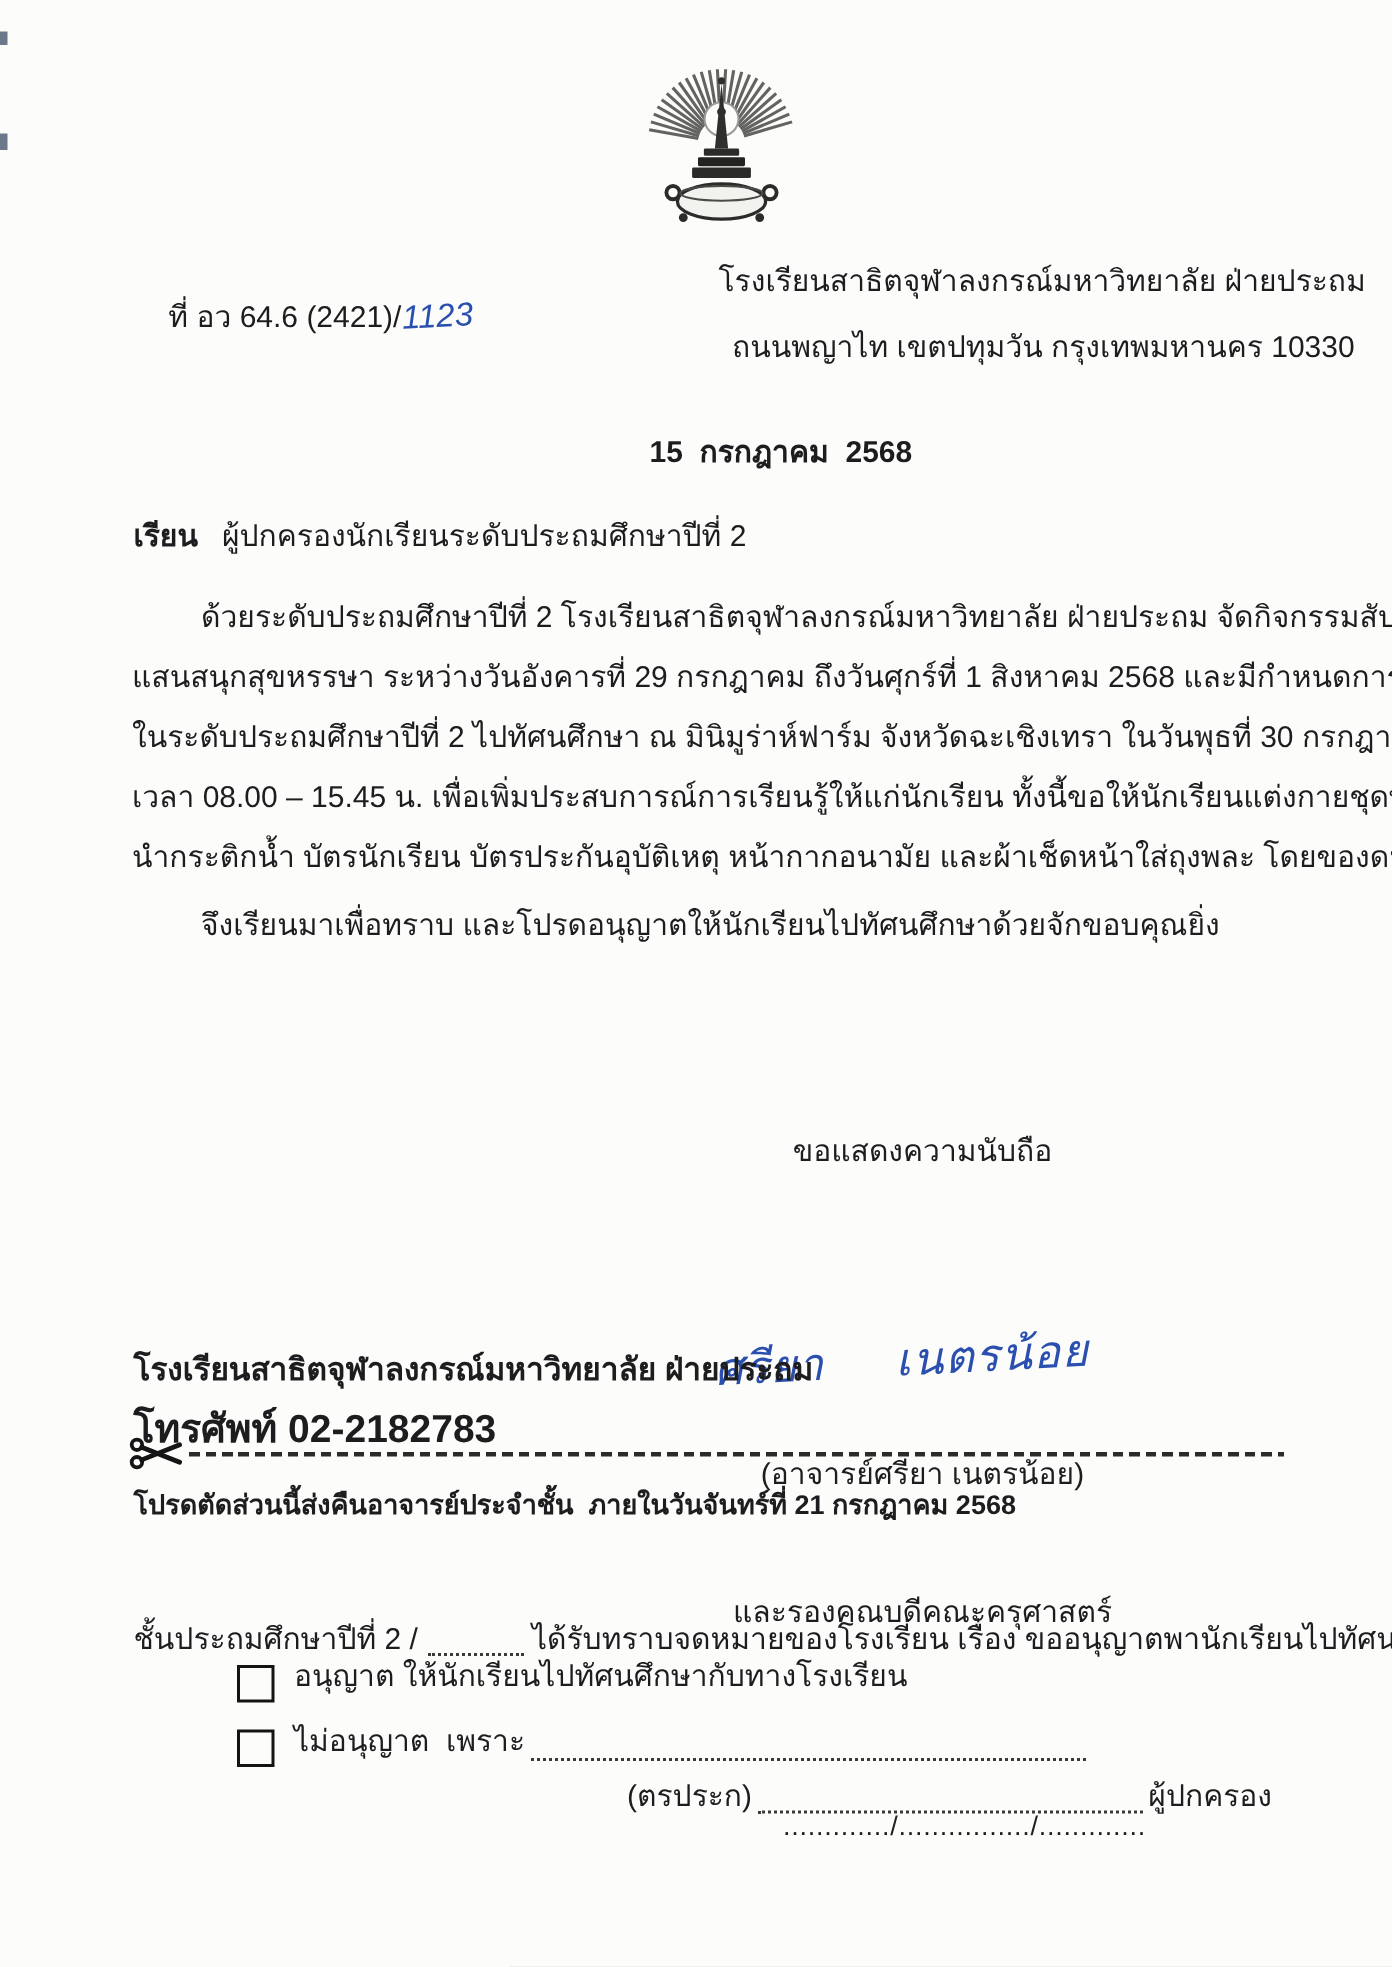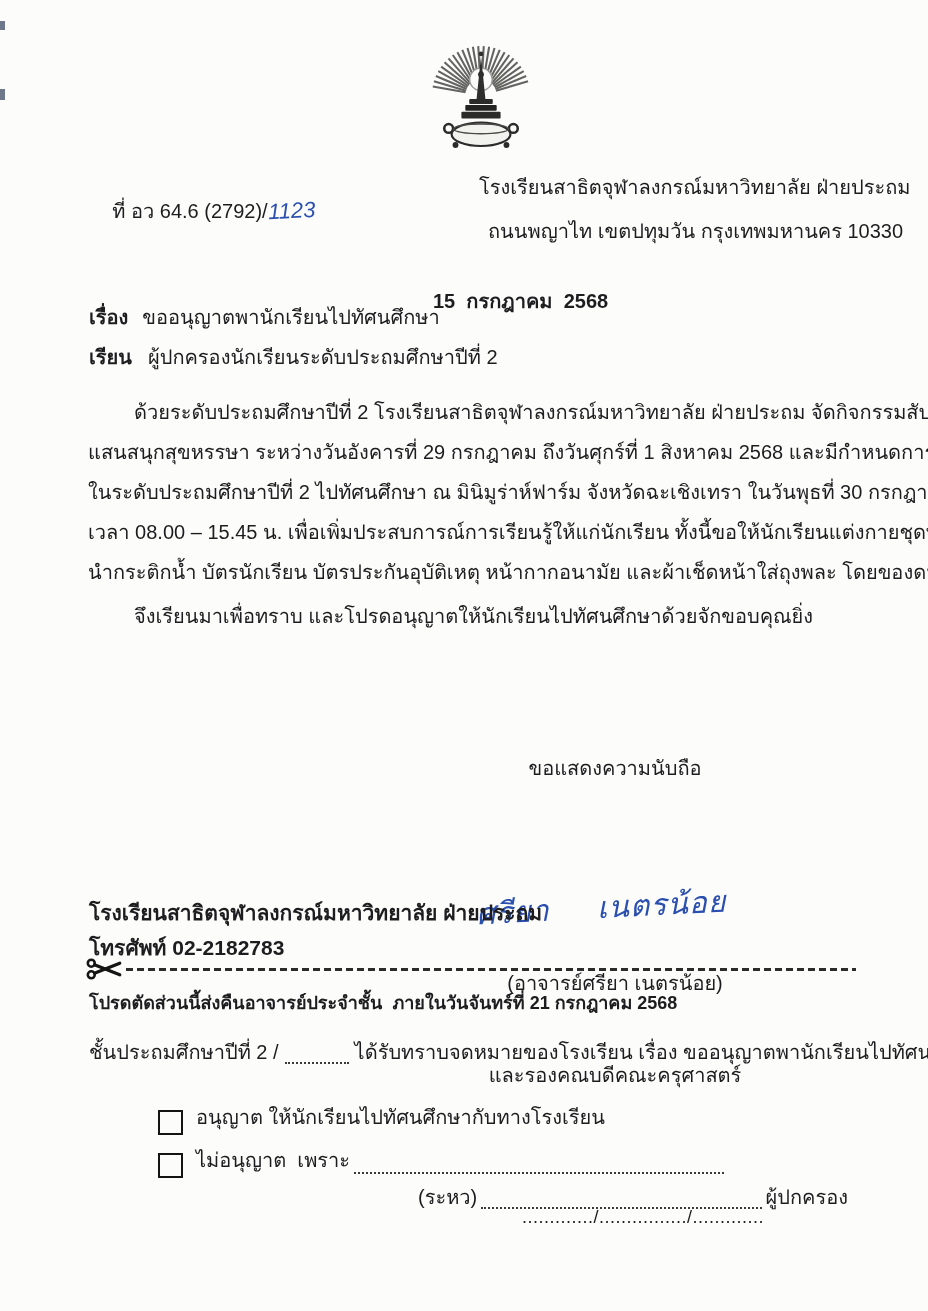--- a/index.html
+++ b/index.html
@@ -78,32 +78,28 @@
     <rect x="30" y="69" width="40" height="7" rx="1" fill="#2b2b29"></rect>
     <circle cx="17" cy="86" r="4.5" fill="none" stroke="#2b2b29" stroke-width="2.6"></circle>
     <circle cx="83" cy="86" r="4.5" fill="none" stroke="#2b2b29" stroke-width="2.6"></circle>
     <ellipse cx="50" cy="92" rx="30" ry="12" fill="#f2f2ee" stroke="#2b2b29" stroke-width="2.2"></ellipse>
     <ellipse cx="50" cy="86.5" rx="28" ry="5" fill="none" stroke="#4a4a47" stroke-width="1.4"></ellipse>
     <circle cx="24" cy="103" r="3" fill="#2b2b29"></circle>
     <circle cx="76" cy="103" r="3" fill="#2b2b29"></circle>
   </svg>
 
   <div class="abs" style="left:90px;top:172px;">
-    <span>ที่ อว 64.6 (2792)/</span><span class="blue hand" style="font-size:22px;">1123</span>
+    <span>ที่ อว 64.6 (2421)/</span><span class="blue hand" style="font-size:22px;">1123</span>
   </div>
 
   <div class="abs" style="left:479px;top:171px;">โรงเรียนสาธิตจุฬาลงกรณ์มหาวิทยาลัย ฝ่ายประถม</div>
   <div class="abs" style="left:488px;top:215px;">ถนนพญาไท เขตปทุมวัน กรุงเทพมหานคร 10330</div>
 
   <div class="abs b" style="left:433px;top:261px;margin-top:24px;">15  กรกฎาคม  2568</div>
 
-  <div class="abs row" style="left:89px;top:301px;align-items:baseline;">
-    <span class="b">เรื่อง</span>
-    <span style="margin-left:14px;">ขออนุญาตพานักเรียนไปทัศนศึกษา</span>
-  </div>
 
   <div class="abs row" style="left:89px;top:341px;align-items:baseline;">
     <span class="b">เรียน</span>
     <span style="margin-left:16px;">ผู้ปกครองนักเรียนระดับประถมศึกษาปีที่ 2</span>
   </div>
 
   <div class="abs" style="left:88px;top:392px;width:770px;white-space:normal;">
     <div class="bodyline" style="padding-left:46px;">ด้วยระดับประถมศึกษาปีที่ 2 โรงเรียนสาธิตจุฬาลงกรณ์มหาวิทยาลัย ฝ่ายประถม จัดกิจกรรมสัปดาห์</div>
     <div class="bodyline">แสนสนุกสุขหรรษา ระหว่างวันอังคารที่ 29 กรกฎาคม ถึงวันศุกร์ที่ 1 สิงหาคม 2568 และมีกำหนดการพานักเรียน</div>
     <div class="bodyline">ในระดับประถมศึกษาปีที่ 2 ไปทัศนศึกษา ณ มินิมูร่าห์ฟาร์ม จังหวัดฉะเชิงเทรา ในวันพุธที่ 30 กรกฎาคม 2568</div>
@@ -116,51 +112,51 @@
   <div class="abs center-col" style="left:310px;top:696px;width:610px;">
     <div>ขอแสดงความนับถือ</div>
     <div style="margin-top:16px;height:54px;">
       <span class="blue hand sig" style="margin-right:60px;">ศรียา เนตรน้อย</span>
     </div>
     <div>(อาจารย์ศรียา เนตรน้อย)</div>
     <div style="margin-top:5px;">และรองคณบดีคณะครุศาสตร์</div>
   </div>
 
   <div class="abs b" style="left:89px;top:896px;font-size:21px;">โรงเรียนสาธิตจุฬาลงกรณ์มหาวิทยาลัย ฝ่ายประถม</div>
-  <div class="abs b" style="left:89px;top:931px;font-size:21px;">โทรศัพท์ 02-2182783</div>
+  <div class="abs b" style="left:89px;top:931px;font-size:26px;">โทรศัพท์ 02-2182783</div>
 
   <svg class="abs" style="left:86px;top:957px;" width="38" height="24" viewBox="0 0 36 22">
     <circle cx="5" cy="5.5" r="3.3" fill="none" stroke="#151515" stroke-width="2.4"></circle>
     <circle cx="5" cy="16.5" r="3.3" fill="none" stroke="#151515" stroke-width="2.4"></circle>
     <path d="M8,7 L32,16.5" stroke="#151515" stroke-width="3" stroke-linecap="round"></path>
     <path d="M8,15 L32,5.5" stroke="#151515" stroke-width="3" stroke-linecap="round"></path>
   </svg>
   <div class="dash" style="left:126px;top:968px;width:730px;"></div>
 
   <div class="abs b" style="left:89px;top:988px;font-size:18px;">โปรดตัดส่วนนี้ส่งคืนอาจารย์ประจำชั้น  ภายในวันจันทร์ที่ 21 กรกฎาคม 2568</div>
 
 
-  <div class="abs row" style="left:89px;top:1036px;width:770px;">
+  <div class="abs row" style="left:89px;top:1076px;width:770px;">
     <span>ชั้นประถมศึกษาปีที่ 2 /</span>
     <span class="dotfix" style="width:64px;"></span>
     <span>ได้รับทราบจดหมายของโรงเรียน เรื่อง ขออนุญาตพานักเรียนไปทัศนศึกษาแล้ว</span>
   </div>
 
   <div class="abs row" style="left:158px;top:1144px;width:570px;">
     <span class="cbx"></span>
     <span style="margin:0 0 2px 13px;">ไม่อนุญาต  เพราะ</span>
     <span class="dotfill"></span>
   </div>
 
   <div class="abs row" style="left:158px;top:1101px;">
     <span class="cbx"></span>
     <span style="margin:0 0 2px 13px;">อนุญาต ให้นักเรียนไปทัศนศึกษากับทางโรงเรียน</span>
   </div>
 
   <div class="abs row" style="left:418px;top:1181px;width:430px;">
-    <span>(ระหว)</span>
+    <span>(ตรประก)</span>
     <span class="dotfill"></span>
     <span>ผู้ปกครอง</span>
   </div>
 
   <div class="abs" style="left:522px;top:1207px;font-size:18px;letter-spacing:.5px;">............./................/.............</div>
 
 </div>
 
 </body></html>

